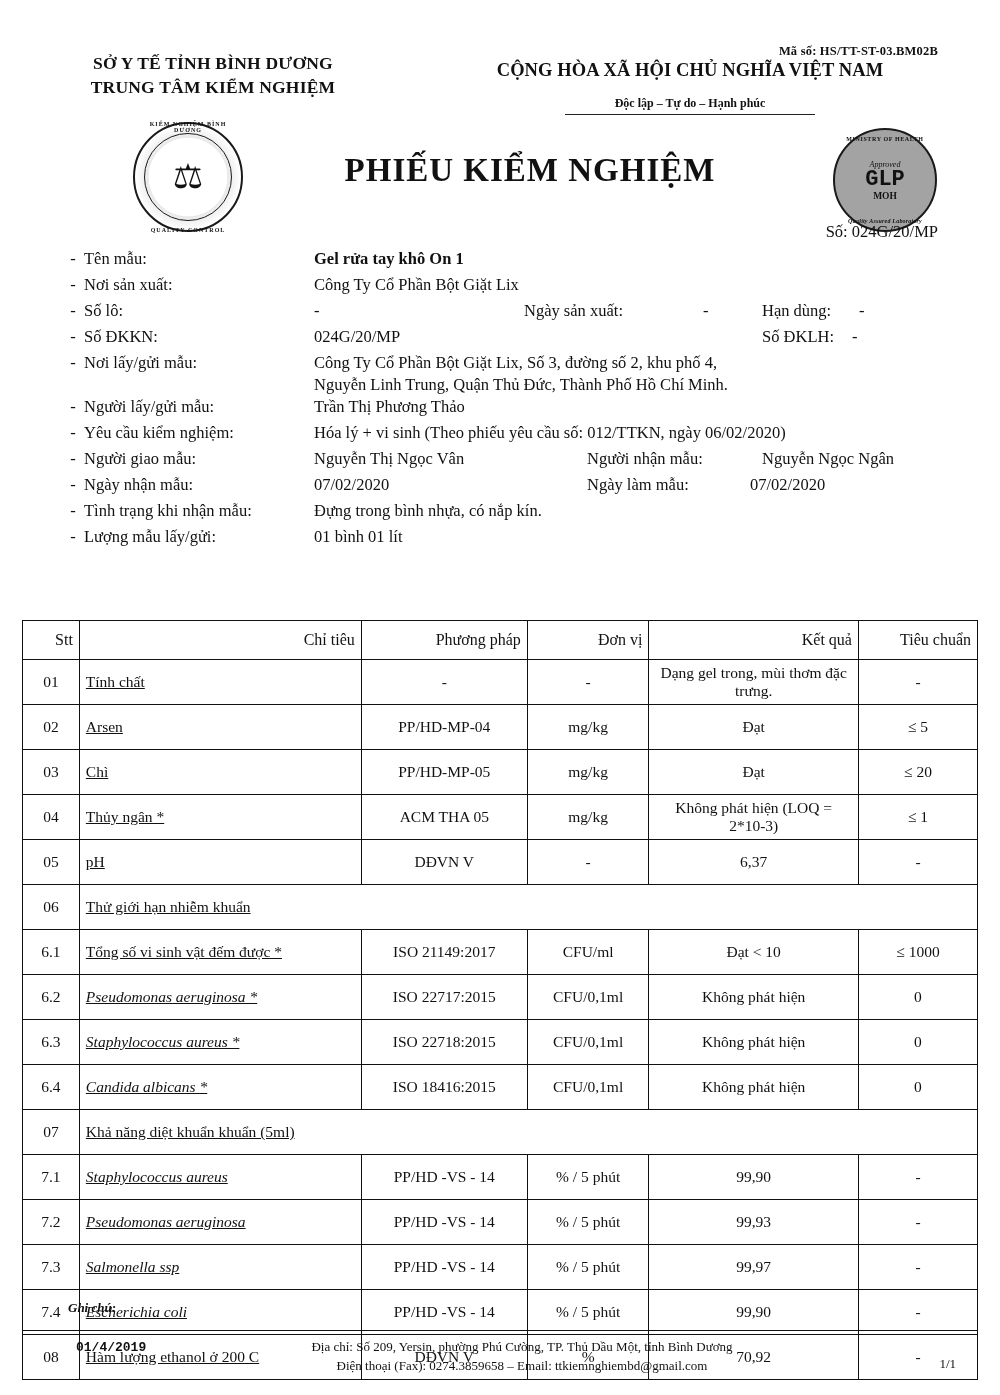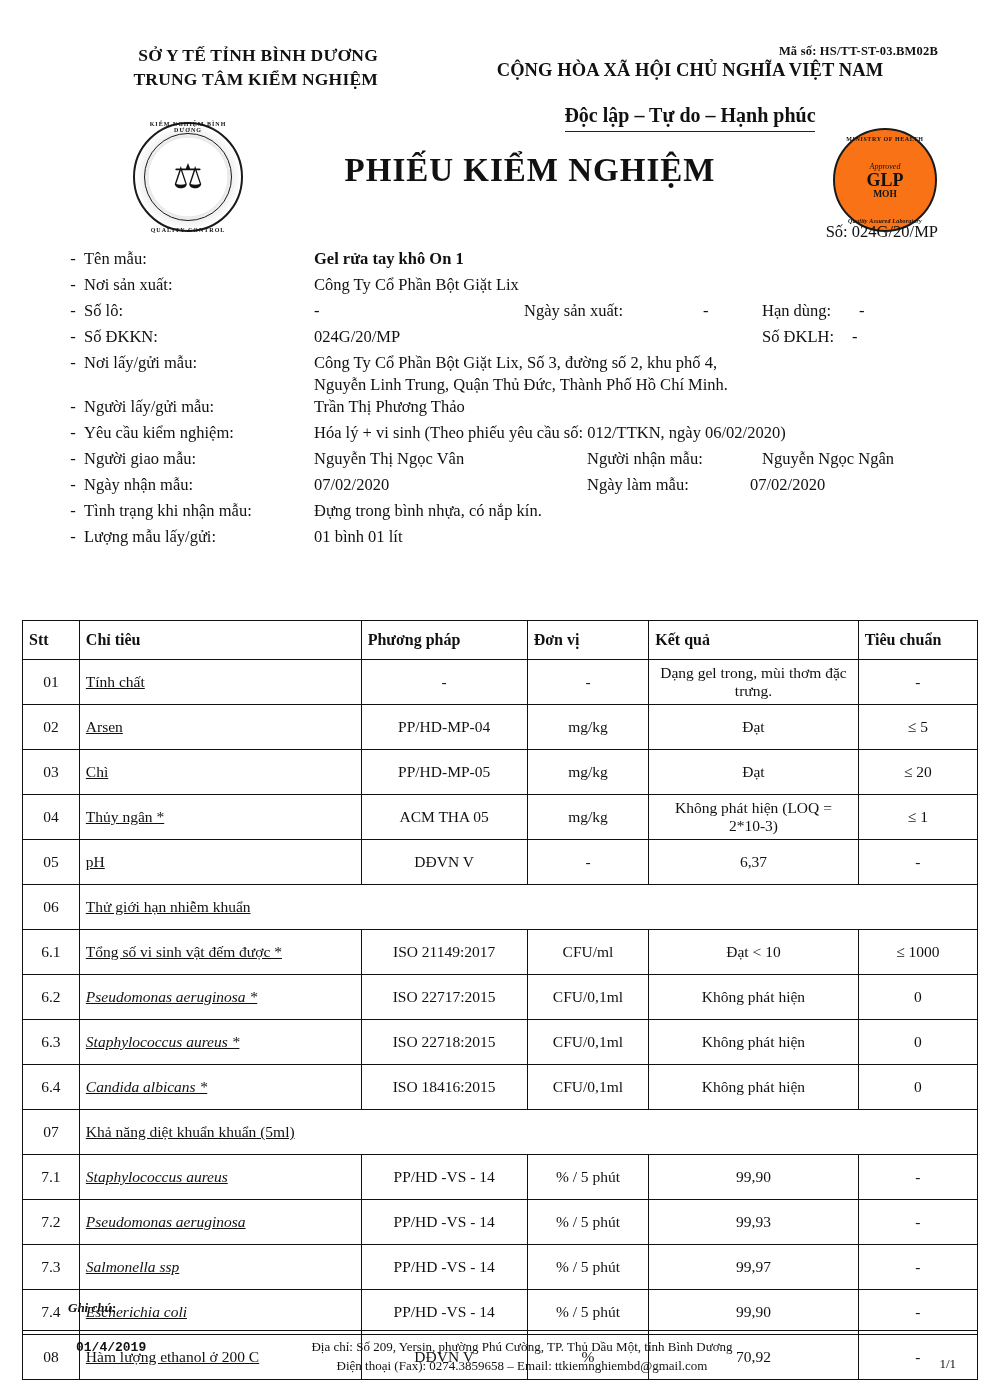--- a/index.html
+++ b/index.html
@@ -27,24 +27,24 @@
     position: absolute;
     top: 44px;
     right: 62px;
     font-family: "Liberation Serif", serif;
     font-size: 12.5px;
     font-weight: bold;
     letter-spacing: 0.2px;
   }
   .hdr-left {
     position: absolute;
-    top: 44px;
+    top: 52px;
     left: 48px;
     width: 330px;
-    text-align: right;
+    text-align: center;
     line-height: 1.35;
   }
   .hdr-left div {
     font-weight: bold;
     font-size: 17.5px;
     letter-spacing: 0.2px;
   }
   .hdr-right {
     position: absolute;
     top: 58px;
@@ -52,23 +52,23 @@
     width: 520px;
     text-align: center;
     line-height: 1.4;
   }
   .hdr-right .l1 {
     font-weight: bold;
     font-size: 18.5px;
     letter-spacing: 0.1px;
   }
   .hdr-right .l2 {
-    font-size: 20px;
-    font-weight: bold;
-    margin-top: 17px;
+    font-size: 12px;
+    font-weight: bold;
+    margin-top: 11px;
   }
   .hdr-right .l2::after {
     content: "";
     display: block;
     width: 250px;
     height: 1px;
     background: #222;
     margin: 2px auto 0 auto;
   }
 
@@ -114,26 +114,26 @@
     font-size: 34px;
     line-height: 1;
     color: #111;
   }
   .seal-right {
     top: 128px;
     left: 833px;
     width: 104px;
     height: 104px;
     flex-direction: column;
-    background: #f97316;
+    background: #a3a3a3;
   }
   .seal-right .glp {
-    font-size: 18px;
-    font-weight: bold;
-    font-family: Liberation Serif, serif;
+    font-size: 22px;
+    font-weight: bold;
+    font-family: Liberation Mono, monospace;
     line-height: 1;
   }
   .seal-right .sub1 {
     font-size: 8px;
     font-style: italic;
   }
   .seal-right .sub2 {
     font-size: 9.5px;
     font-weight: bold;
   }
@@ -216,22 +216,22 @@
     width: 956px;
     border-collapse: collapse;
     font-size: 15.5px;
   }
   table.results th, table.results td {
     border: 1px solid #111;
     padding: 4px 6px;
     vertical-align: middle;
   }
   table.results th {
-    text-align: left;
-    font-weight: bold;
+    text-align: right;
+    font-weight: normal;
     font-size: 16px;
     height: 30px;
   }
   td.c { text-align: center; }
   td.l { text-align: left; padding-left: 12px; text-decoration: underline; }
   td.ital { font-style: italic; margin-top: 21px; }
   tr.rowh td { height: 36px; }
   .colw-stt { width: 46px; }
   .colw-ind { width: 284px; }
   .colw-met { width: 160px; }

